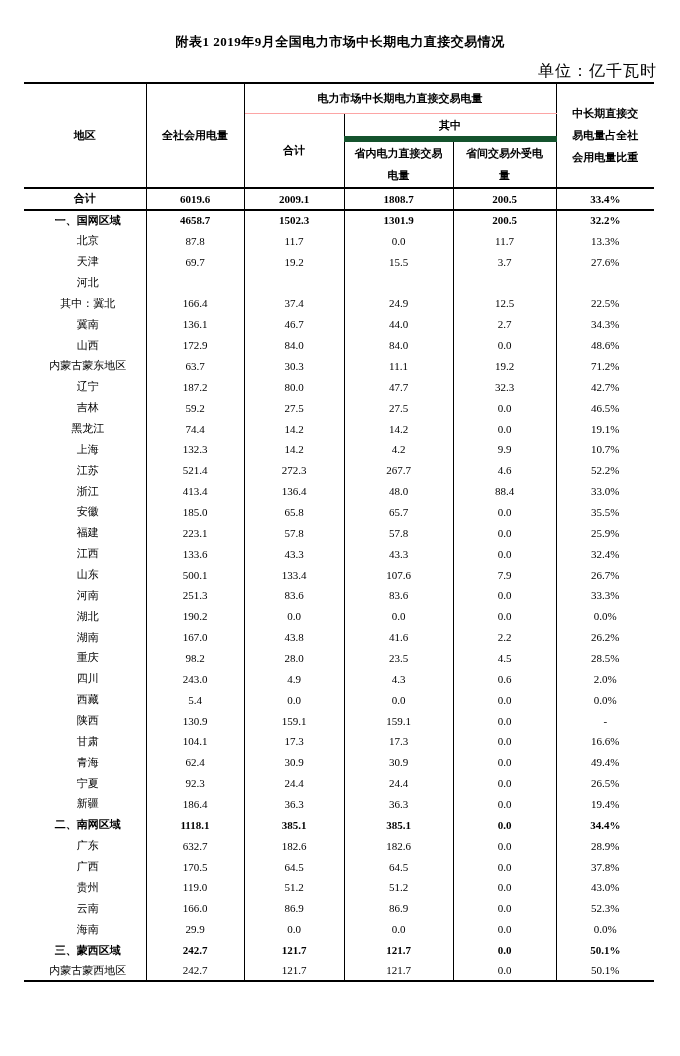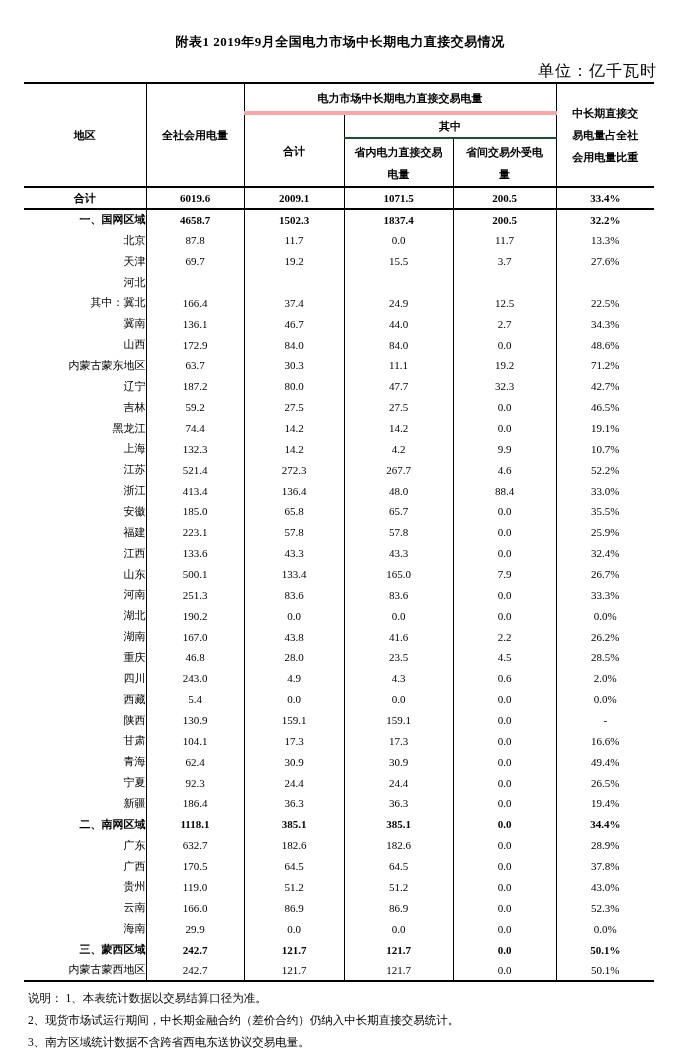--- a/index.html
+++ b/index.html
@@ -40,26 +40,26 @@
   }
   .no-r { border-right: none; margin-left: 8px; }
   thead th {
     font-weight: bold;
     white-space: pre-line;
     line-height: 22px;
   }
   tr.hr1 { height: 30px; }
   tr.hr2 { height: 24px; }
   tr.hr3 { height: 49px; }
-  .h-market { border-bottom: 4px solid #fca5a5; margin-left: 28px; }
-  .h-ofwhich { border-bottom: 2px solid #14532d; margin-left: 24px; }
+  .h-market { border-bottom: 1px solid #fca5a5; margin-left: 28px; }
+  .h-ofwhich { border-bottom: 6px solid #14532d; margin-left: 24px; }
   tbody tr { height: 20.86px; }
   tbody tr.grand { height: 22px; border-bottom: 2px solid #000; }
   tbody tr.bold td { font-weight: bold; }
-  td.region { text-align: right; padding-left: 6px; }
+  td.region { text-align: center; padding-left: 6px; }
   td.region.ctr { text-align: center; padding-left: 0; }
   .notes {
     position: absolute; left: 28px; top: 987px; width: 630px;
     font-size: 11.5px; line-height: 22px;
   }
 </style>
 </head>
 <body>
 
 <div class="page">
@@ -95,29 +95,29 @@
 电量</th>
         <th>省间交易外受电
 量</th>
       </tr>
     </thead>
     <tbody>
         <tr class="bold grand">
           <td class="region ctr">合计</td>
           <td>6019.6</td>
           <td>2009.1</td>
-          <td>1071.5</td>
+          <td>1808.7</td>
           <td>200.5</td>
           <td class="no-r">33.4%</td>
         </tr>
         <tr class="bold">
           <td class="region">一、国网区域</td>
           <td>4658.7</td>
           <td>1502.3</td>
-          <td>1837.4</td>
+          <td>1301.9</td>
           <td>200.5</td>
           <td class="no-r">32.2%</td>
         </tr>
         <tr>
           <td class="region">北京</td>
           <td>87.8</td>
           <td>11.7</td>
           <td>0.0</td>
           <td>11.7</td>
           <td class="no-r">13.3%</td>
@@ -239,21 +239,21 @@
           <td>133.6</td>
           <td>43.3</td>
           <td>43.3</td>
           <td>0.0</td>
           <td class="no-r">32.4%</td>
         </tr>
         <tr>
           <td class="region">山东</td>
           <td>500.1</td>
           <td>133.4</td>
-          <td>165.0</td>
+          <td>107.6</td>
           <td>7.9</td>
           <td class="no-r">26.7%</td>
         </tr>
         <tr>
           <td class="region">河南</td>
           <td>251.3</td>
           <td>83.6</td>
           <td>83.6</td>
           <td>0.0</td>
           <td class="no-r">33.3%</td>
@@ -269,21 +269,21 @@
         <tr>
           <td class="region">湖南</td>
           <td>167.0</td>
           <td>43.8</td>
           <td>41.6</td>
           <td>2.2</td>
           <td class="no-r">26.2%</td>
         </tr>
         <tr>
           <td class="region">重庆</td>
-          <td>46.8</td>
+          <td>98.2</td>
           <td>28.0</td>
           <td>23.5</td>
           <td>4.5</td>
           <td class="no-r">28.5%</td>
         </tr>
         <tr>
           <td class="region">四川</td>
           <td>243.0</td>
           <td>4.9</td>
           <td>4.3</td>
@@ -398,19 +398,14 @@
           <td class="region">内蒙古蒙西地区</td>
           <td>242.7</td>
           <td>121.7</td>
           <td>121.7</td>
           <td>0.0</td>
           <td class="no-r">50.1%</td>
         </tr>
       </tbody>
   </table>
 
-  <div class="notes">
-    <div>说明：  1、本表统计数据以交易结算口径为准。</div>
-    <div>2、现货市场试运行期间，中长期金融合约（差价合约）仍纳入中长期直接交易统计。</div>
-    <div>3、南方区域统计数据不含跨省西电东送协议交易电量。</div>
-  </div>
 
 </div>
 
 </body></html>

